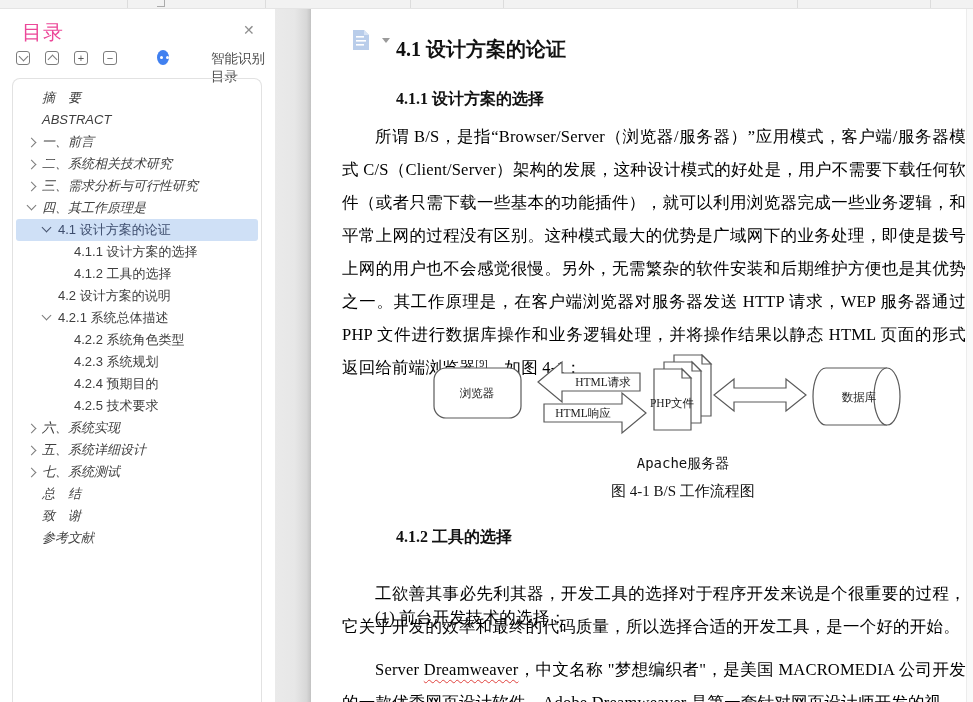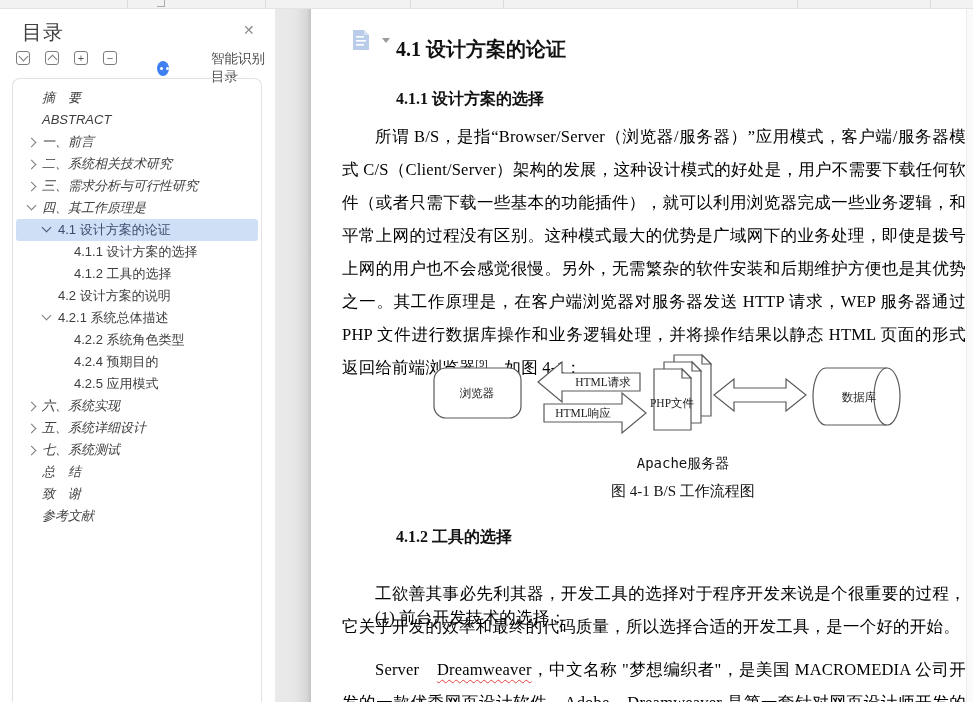--- a/index.html
+++ b/index.html
@@ -6,32 +6,32 @@
   .screen{position:relative;width:973px;height:702px;overflow:hidden;background:#fff;
           font-family:"Liberation Sans",sans-serif;}
   
   .top-strip{position:absolute;left:0;top:0;width:973px;height:8px;background:#f2f2f2;
              border-bottom:1px solid #e4e4e4;z-index:5;}
   .tick{position:absolute;top:0;width:1px;height:8px;background:#dcdcdc;}
   .bracket{position:absolute;left:157px;top:0;width:7px;height:6px;
            border-right:1px solid #ababab;border-bottom:1px solid #ababab;}
   
   .sidebar{position:absolute;left:0;top:9px;width:275px;height:693px;background:#fff;}
-  .sb-title{position:absolute;left:22px;top:10px;font-size:20px;font-weight:400;color:#404040;letter-spacing:1px;}
+  .sb-title{position:absolute;left:22px;top:10px;font-size:20px;font-weight:400;color:#ec4899;letter-spacing:1px;}
   .close{position:absolute;left:243px;top:14px;font-size:14px;color:#8f8f8f;cursor:pointer;line-height:14px;}
   .sb-toolbar{position:absolute;left:0;top:42px;width:275px;height:18px;}
   .tbtn{position:absolute;top:0;width:14px;height:14px;border:1px solid #7c7c7c;border-radius:3px;
         background:#fff;display:flex;align-items:center;justify-content:center;
         font-size:11px;color:#5a5a5a;line-height:12px;box-sizing:border-box;cursor:pointer;}
   .tbtn.b1{left:16px}.tbtn.b2{left:45px}.tbtn.b3{left:74px}.tbtn.b4{left:103px}
   .chev{display:inline-block;width:6px;height:6px;border-right:1.4px solid #7b7b7b;border-bottom:1.4px solid #7b7b7b;}
   .chev.down{transform:rotate(45deg);margin-top:-3px;}
   .chev.up{transform:rotate(225deg);margin-top:3px;}
   .chev.right{transform:rotate(-45deg);}
-  .smart{position:absolute;left:157px;top:-1px;display:flex;align-items:center;cursor:pointer;gap:36px;}
+  .smart{position:absolute;left:157px;top:-1px;display:flex;align-items:flex-start;cursor:pointer;gap:36px;}
   .ai-icon{width:15px;height:15px;border-radius:50%;background:#4080f0;position:relative;display:inline-block;}
   .ai-icon i{position:absolute;width:3px;height:3px;border-radius:50%;background:#fff;top:6px;}
   .ai-icon i.e1{left:3px}.ai-icon i.e2{left:9px}
   .smart .smart-lbl{margin-left:6px;font-size:13.5px;color:#4c4c4c;}
   
   .toc-panel{position:absolute;left:12px;top:69px;width:250px;height:640px;border:1px solid #e2e2e2;
              border-radius:8px 8px 0 0;border-bottom:none;box-sizing:border-box;padding-top:8px;overflow:hidden;}
   .toc-row{position:relative;height:22px;line-height:22px;font-size:13px;color:#3e3e3e;cursor:pointer;white-space:nowrap;}
   .toc-row .chev{position:absolute;top:8px;}
   .toc-row.lvl1 .chev{left:15px;}
@@ -57,21 +57,21 @@
   .h2{position:absolute;left:85px;margin:0;font-size:16px;font-weight:700;color:#111;}
   .h2.pos411{top:80px;}
   .h2.pos412{top:518px;}
   .para{position:absolute;left:31px;width:624px;margin:0;font-size:16.5px;line-height:33px;
         text-align:justify;text-indent:2em;letter-spacing:0.2px;}
   .para.p1{top:111px;}
   .para.p2{top:568px;}
   .para.p3{top:592px;}
   .para.p4{top:644px;}
   sup{font-size:10px;line-height:0;}
-  .sq{text-decoration:underline wavy #e0433f 1px;text-underline-offset:4px;margin-left:13px;}
+  .sq{text-decoration:underline wavy #e0433f 1px;text-underline-offset:4px;}
   .figure{position:absolute;left:100px;top:345px;}
   .fig-shape{fill:#fff;stroke:#5a5a5a;stroke-width:1.2;}
   .fig-label{font-family:"Liberation Serif","DejaVu Serif",serif;font-size:11.5px;fill:#1a1a1a;}
   .cap{position:absolute;left:61px;width:622px;text-align:center;font-size:15px;color:#111;}
   .cap.mono{top:446px;font-family:"DejaVu Sans Mono","Liberation Mono",monospace;font-size:14px;}
   .cap.fig2{top:473px;}
   
   .right-sliver{position:absolute;left:966px;top:9px;width:7px;height:693px;background:#fafafa;border-left:1px solid #ececec;}
 </style>
 </head>
@@ -118,22 +118,23 @@
           <div class="toc-row lvl1"><span class="chev right"></span><span class="lbl">一、前言</span></div>
           <div class="toc-row lvl1"><span class="chev right"></span><span class="lbl">二、系统相关技术研究</span></div>
           <div class="toc-row lvl1"><span class="chev right"></span><span class="lbl">三、需求分析与可行性研究</span></div>
           <div class="toc-row lvl1"><span class="chev down"></span><span class="lbl">四、其工作原理是</span></div>
           <div class="toc-row lvl2 selected"><span class="chev down"></span><span class="lbl">4.1 设计方案的论证</span></div>
           <div class="toc-row lvl3"><span class="lbl">4.1.1 设计方案的选择</span></div>
           <div class="toc-row lvl3"><span class="lbl">4.1.2 工具的选择</span></div>
           <div class="toc-row lvl2"><span class="lbl">4.2 设计方案的说明</span></div>
           <div class="toc-row lvl2"><span class="chev down"></span><span class="lbl">4.2.1 系统总体描述</span></div>
           <div class="toc-row lvl3"><span class="lbl">4.2.2 系统角色类型</span></div>
+          <div class="toc-row lvl3"><span class="lbl">4.2.3 系统规划</span></div>
           <div class="toc-row lvl3"><span class="lbl">4.2.4 预期目的</span></div>
-          <div class="toc-row lvl3"><span class="lbl">4.2.5 应用模式</span></div>
+          <div class="toc-row lvl3"><span class="lbl">4.2.5 技术要求</span></div>
           <div class="toc-row lvl1"><span class="chev right"></span><span class="lbl">六、系统实现</span></div>
           <div class="toc-row lvl1"><span class="chev right"></span><span class="lbl">五、系统详细设计</span></div>
           <div class="toc-row lvl1"><span class="chev right"></span><span class="lbl">七、系统测试</span></div>
           <div class="toc-row lvl1"><span class="lbl">总　结</span></div>
           <div class="toc-row lvl1"><span class="lbl">致　谢</span></div>
           <div class="toc-row lvl1"><span class="lbl">参考文献</span></div>
         </div>
     </div>
   </aside>
 

